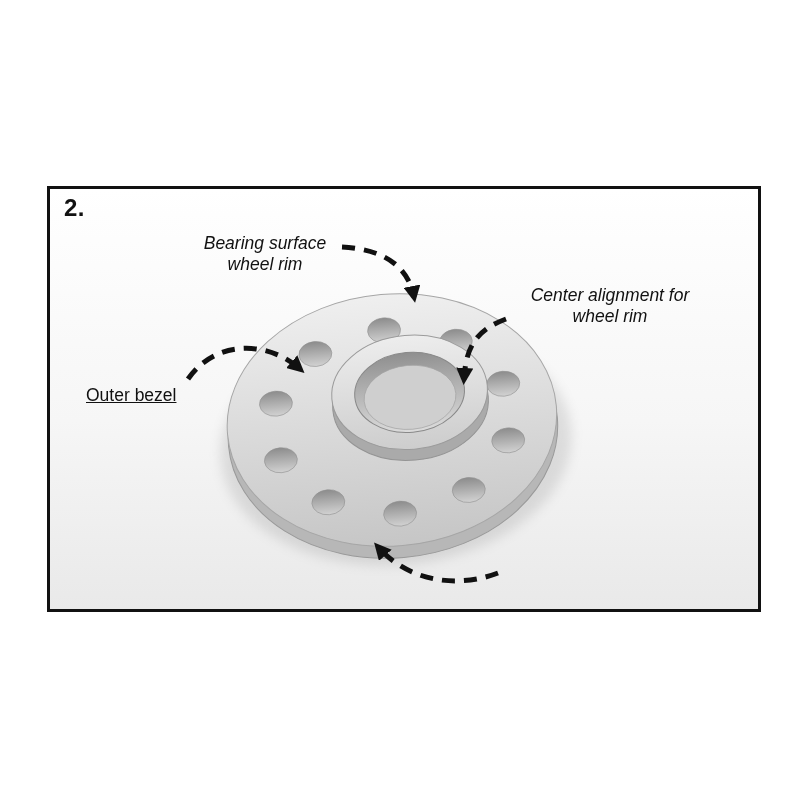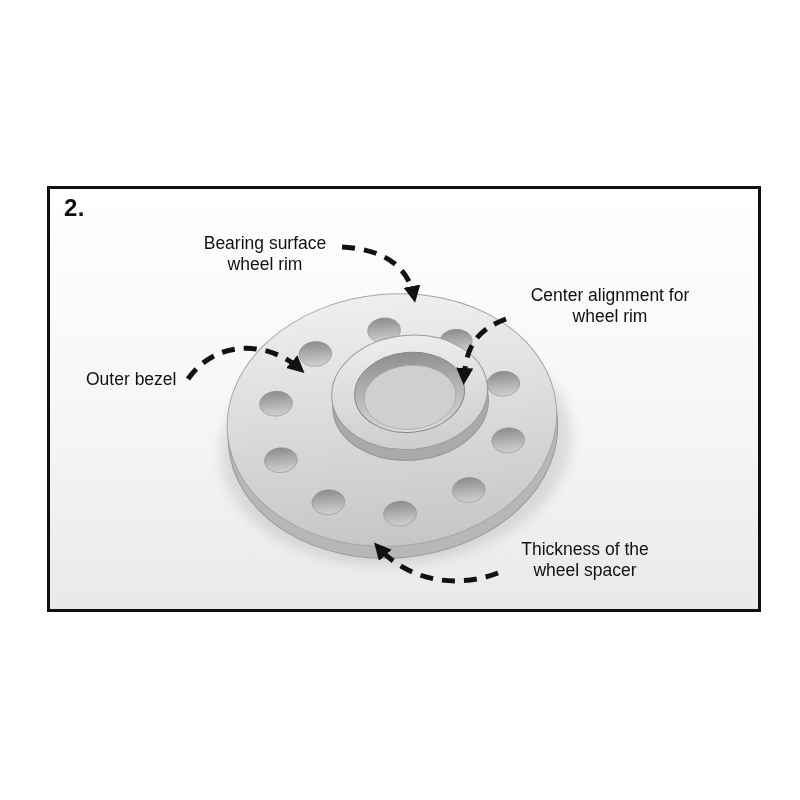--- a/index.html
+++ b/index.html
@@ -29,24 +29,24 @@
     font-size: 24px;
     font-weight: 700;
     letter-spacing: 0.5px;
   }
   .label {
     position: absolute;
     font-size: 17.5px;
     line-height: 21px;
     white-space: pre-line;
   }
-  .c { text-align: center; }
+  .c { text-align: center; font-style: italic; }
   #lbl-bearing   { left: 130px; top: 44px;  width: 170px; }
   #lbl-center    { left: 462px; top: 96px; width: 196px; }
-  #lbl-outer     { left: 36px;  top: 180px; }
+  #lbl-outer     { left: 36px;  top: 196px; text-decoration: underline; }
   #lbl-thickness { left: 452px; top: 350px; width: 166px; }
 </style>
 </head>
 <body>
 
 <div class="frame">
 
   <div class="step">2.</div>
 
   <svg class="art" width="708" height="420" viewBox="0 0 708 420">
@@ -108,16 +108,14 @@
   </svg>
 
   <div class="label c" id="lbl-bearing">Bearing surface
 wheel rim</div>
 
   <div class="label c" id="lbl-center">Center alignment for
 wheel rim</div>
 
   <div class="label" id="lbl-outer">Outer bezel</div>
 
-  <div class="label c" id="lbl-thickness">Thickness of the
-wheel spacer</div>
 
 </div>
 
 </body></html>

